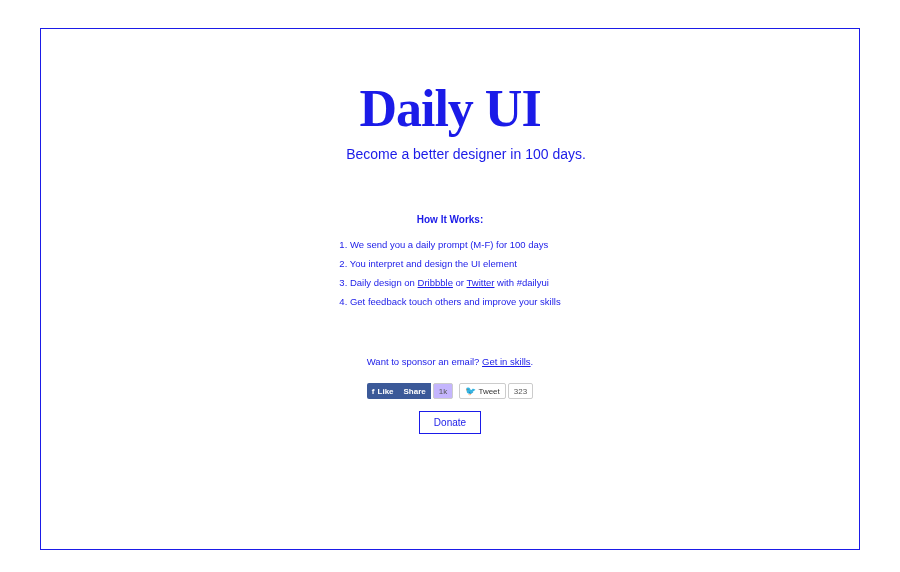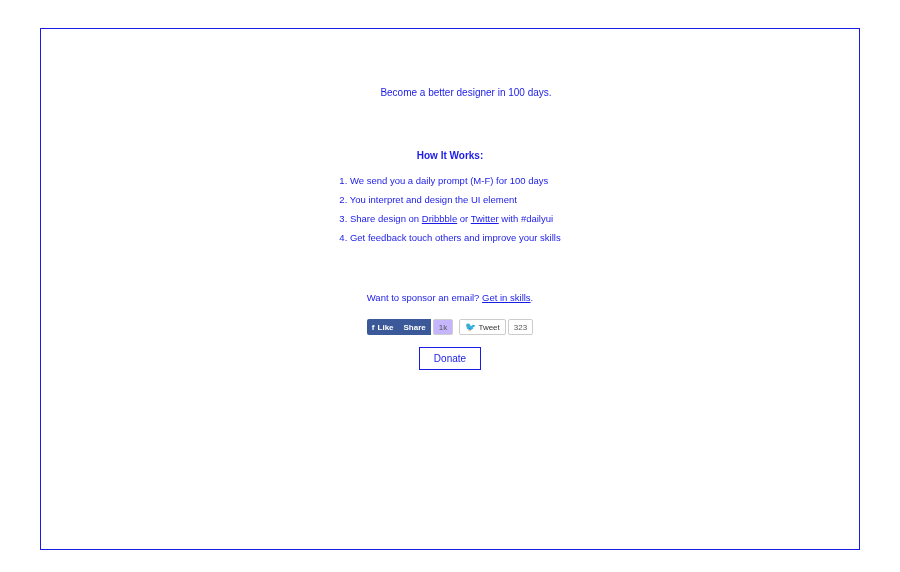--- a/index.html
+++ b/index.html
@@ -32,21 +32,21 @@
     }
     .title {
       font-family: 'Times New Roman', Georgia, serif;
       font-weight: 800;
       font-size: 52px;
       color: #1b1be8;
       letter-spacing: -1px;
     }
     .tagline {
       color: #1b1be8;
-      font-size: 10px;
+      font-size: 14px;
       margin-top: 8px;
       margin-left: 32px;
     }
     .signup {
       margin-top: 44px;
       display: flex;
       align-items: stretch;
       border: 1px solid #1b1be8;
       height: 36px;
       width: 190px;
@@ -195,30 +195,31 @@
       padding: 5px 14px;
       cursor: pointer;
     }
   </style>
 </head>
 <body>
 
 <div class="frame">
   <div class="content">
 
+    <h1 class="title">Daily UI</h1>
     <p class="tagline">Become a better designer in 100 days.</p>
 
 
     <div class="how-section">
       <div class="how-title">How It Works:</div>
       <ol class="how-list">
         <li>We send you a daily prompt (M-F) for 100 days</li>
         <li>You interpret and design the UI element</li>
         <li>
-          <span>Share design on </span><a href="#">Dribbble</a><span> or </span><a href="#">Twitter</a><span> with #dailyui</span>
+          <span>Daily design on </span><a href="#">Dribbble</a><span> or </span><a href="#">Twitter</a><span> with #dailyui</span>
         </li>
         <li>Get feedback touch others and improve your skills</li>
       </ol>
     </div>
 
     <div class="footer">
       <div class="footer-line">
         <span>Want to sponsor an email? </span><a href="#">Get in skills</a><span>.</span>
       </div>
 

